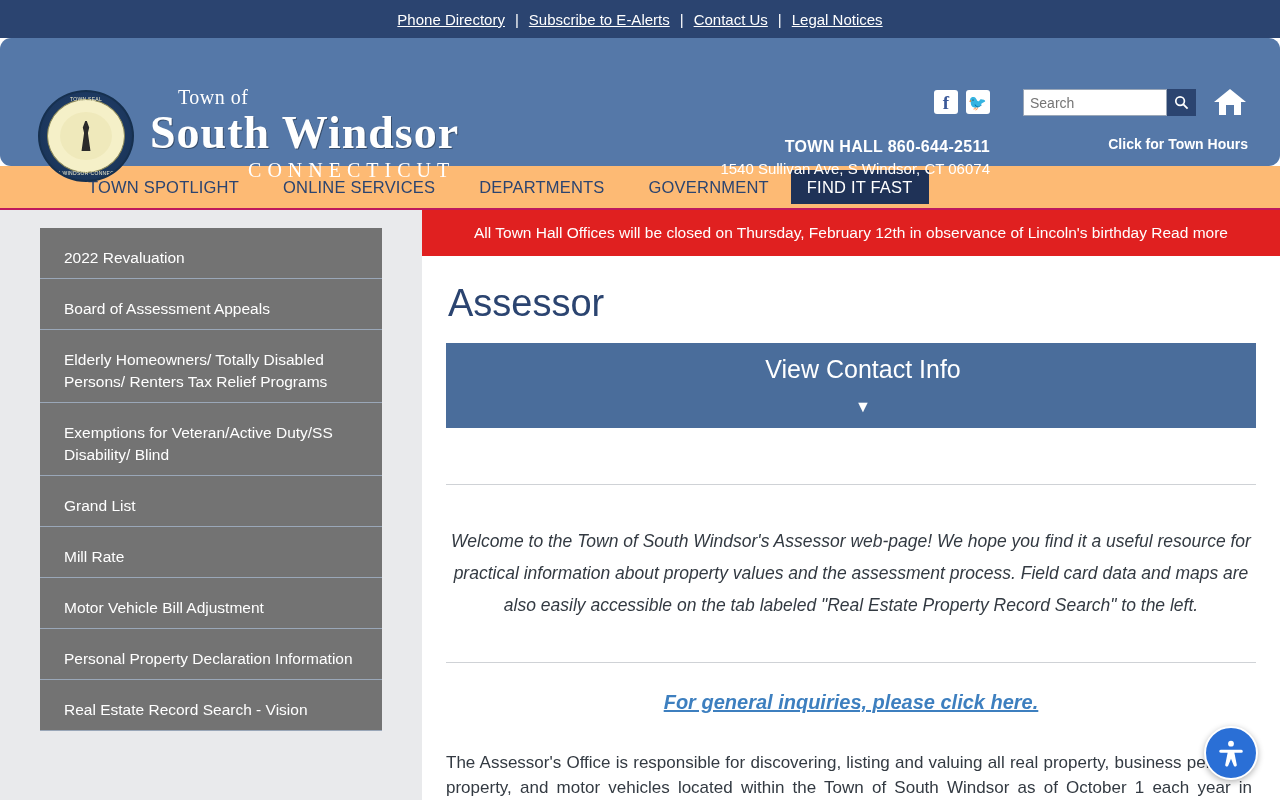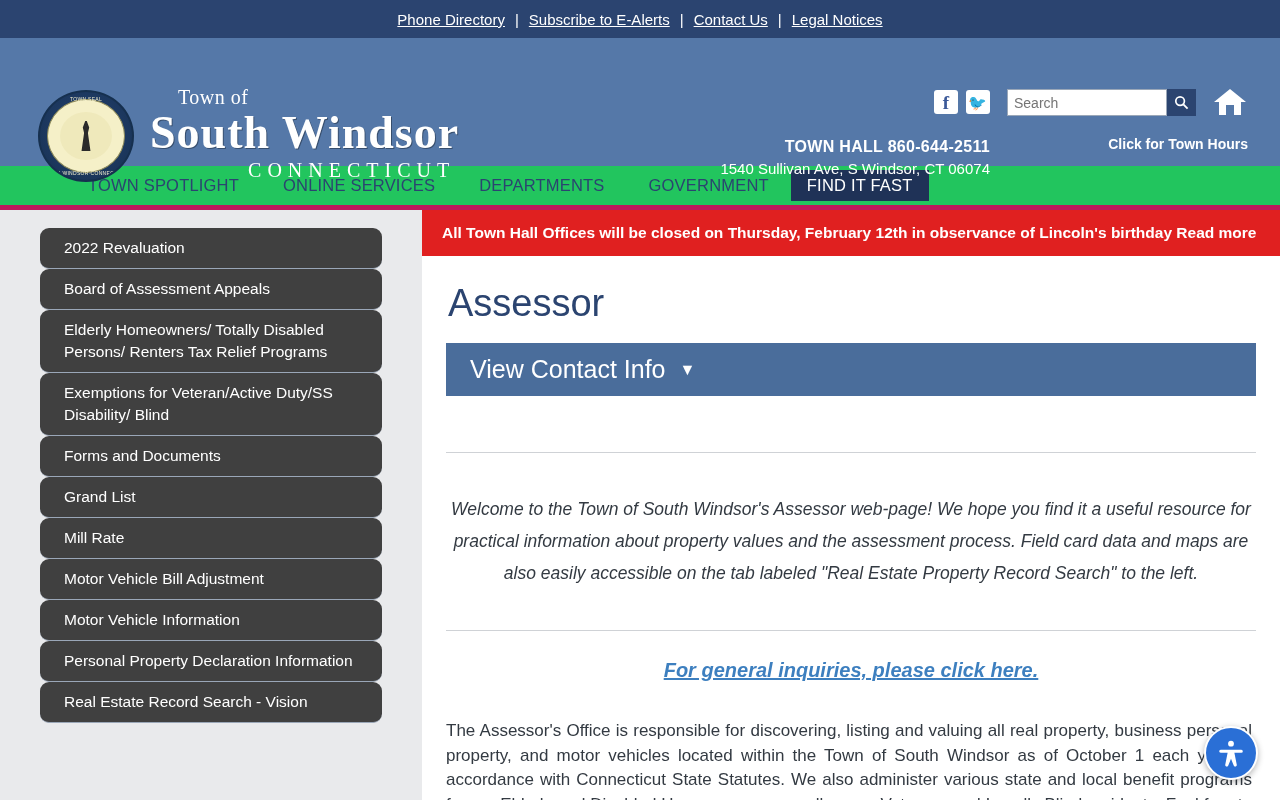--- a/index.html
+++ b/index.html
@@ -29,20 +29,21 @@
     color: #ffffff;
     font-size: 15px;
     padding: 0 4px;
   }
 
   
   .header {
     height: 128px;
     background: #5578a8;
     position: relative;
+    border-radius: 11px;
   }
   .seal {
     position: absolute;
     left: 38px; top: 52px;
     width: 96px; height: 92px;
     border-radius: 50%;
     background: radial-gradient(circle at 50% 45%, #f4eec0 0%, #e8dfa0 48%, #1e3a63 49%, #16304f 100%);
     border: 2px solid #16304f;
     overflow: hidden;
   }
@@ -111,21 +112,21 @@
     font-size: 19px;
     line-height: 1;
   }
   .sq-icon.tw { color: #1da1f2; font-size: 15px; font-family: "Liberation Sans", sans-serif;}
 
   .searchwrap {
     position: absolute; right: 84px; top: 51px;
     display: flex;
   }
   .searchwrap input {
-    width: 160px; height: 27px;
+    width: 144px; height: 27px;
     border: 1px solid #9aa7b8;
     font-size: 14px;
     padding: 2px 6px;
     color: #4d7c0f;
   }
   .searchbtn {
     width: 29px; height: 27px;
     background: #2b4470;
     border: none;
     display: flex; align-items: center; justify-content: center;
@@ -150,22 +151,22 @@
   .townhours {
     position: absolute; right: 32px; top: 98px;
     color: #ffffff;
     font-size: 14px;
     font-weight: bold;
   }
 
   
   .nav {
     height: 44px;
-    background: #22c55e;
-    border-bottom: 5px solid #be185d;
+    background: #fdba74;
+    border-bottom: 2px solid #be185d;
     display: flex;
     align-items: stretch;
     padding-left: 66px;
   }
   .nav-item {
     display: flex; align-items: center;
     padding: 0 22px;
     color: #2b4470;
     font-size: 16.5px;
     letter-spacing: .2px;
@@ -184,64 +185,65 @@
     height: calc(800px - 38px - 128px - 44px);
     background: #e9eaec;
   }
 
   .sidebar {
     width: 422px;
     padding: 18px 40px 0 40px;
     background: #e9eaec;
   }
   .side-item {
-    background: #404040;
+    background: #737373;
     color: #ffffff;
     font-size: 15.5px;
     line-height: 22px;
-    padding: 9px 16px 9px 24px;
+    padding: 19px 16px 9px 24px;
     border-bottom: 1px solid #9aa7b8;
     cursor: pointer;
-    border-radius: 9px;
   }
   .side-item.first { border-top: none; }
 
   .content {
     flex: 1;
     background: #ffffff;
     position: relative;
     overflow: hidden;
   }
   .alert {
     background: #e02020;
     color: #ffffff;
-    font-weight: bold;
+    font-weight: normal;
     font-size: 15.5px;
     padding: 14px 20px;
     white-space: nowrap;
     overflow: hidden;
+    text-align: center;
   }
   .content-inner { padding: 0 24px; }
   .page-title {
     font-family: "Liberation Sans", sans-serif;
     font-size: 38px;
     color: #2b4470;
     font-weight: normal;
     margin: 26px 0 18px 0;
     padding-left: 2px;
   }
   .accordion {
     background: #4a6d9b;
     color: #ffffff;
     font-size: 25px;
     padding: 12px 0 12px 24px;
     display: flex;
     align-items: center;
     gap: 14px;
     cursor: pointer;
+    flex-direction: column;
   }
   .accordion .caret { font-size: 16px; }
 
   .hr {
     border: none;
     border-top: 1px solid #cfd2d6;
     margin: 56px 0 0 0;
   }
   .intro {
     font-style: italic;
@@ -354,25 +356,23 @@
   <div class="nav-item highlight">FIND IT FAST</div>
 </div>
 
 <div class="page">
 
   <div class="sidebar">
     <div class="side-item first">2022 Revaluation</div>
     <div class="side-item">Board of Assessment Appeals</div>
     <div class="side-item">Elderly Homeowners/ Totally Disabled Persons/ Renters Tax Relief Programs</div>
     <div class="side-item">Exemptions for Veteran/Active Duty/SS Disability/ Blind</div>
-    <div class="side-item">Forms and Documents</div>
     <div class="side-item">Grand List</div>
     <div class="side-item">Mill Rate</div>
     <div class="side-item">Motor Vehicle Bill Adjustment</div>
-    <div class="side-item">Motor Vehicle Information</div>
     <div class="side-item">Personal Property Declaration Information</div>
     <div class="side-item">Real Estate Record Search - Vision</div>
   </div>
 
   <div class="content">
 
     <div class="alert">All Town Hall Offices will be closed on Thursday, February 12th in observance of Lincoln's birthday Read more</div>
 
     <div class="content-inner">
       <h1 class="page-title">Assessor</h1>

